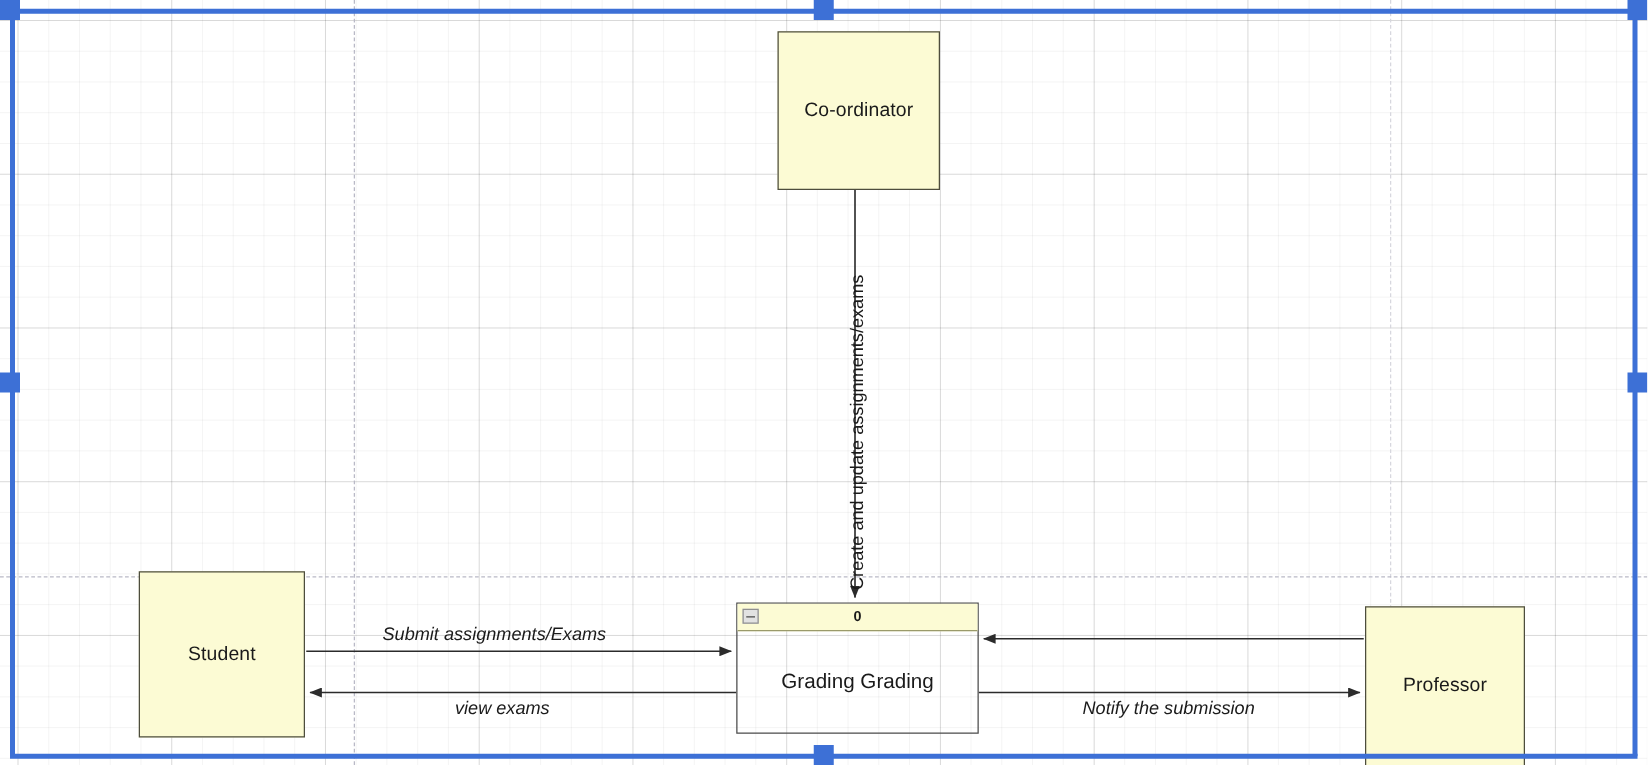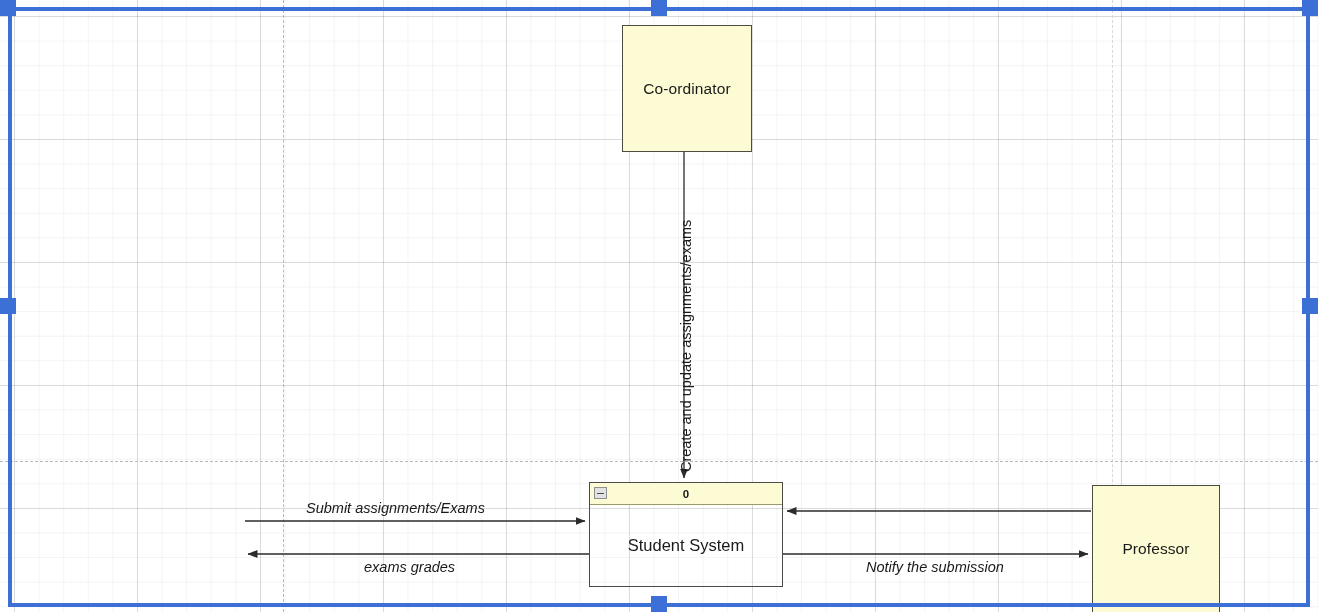--- a/index.html
+++ b/index.html
@@ -173,40 +173,43 @@
 
     <line class="edge-line" x1="1091" y1="511" x2="787" y2="511" marker-end="url(#arrowhead)"></line>
 
     <line class="edge-line" x1="783" y1="554" x2="1088" y2="554" marker-end="url(#arrowhead)"></line>
   </svg>
 
   <div class="node" style="left:622px; top:25px; width:130px; height:127px;">
     <span>Co-ordinator</span>
   </div>
 
+  <div class="node" style="left:111px; top:457px; width:133px; height:133px;">
+    <span>Student</span>
+  </div>
 
   <div class="node" style="left:1092px; top:485px; width:128px; height:128px;">
     <span>Professor</span>
   </div>
 
   <div class="system-node" style="left:589px; top:482px; width:194px; height:105px;">
     <div class="system-header">
       <span class="collapse-icon"></span>
       <span>0</span>
     </div>
     <div class="system-body">
-      <span>Student System</span>
+      <span>Grading Grading</span>
     </div>
   </div>
 
   <div class="edge-label-vertical" style="left:678px; top:472px;">Create and update assignments/exams</div>
 
   <div class="edge-label" style="left:306px; top:500px;">Submit assignments/Exams</div>
 
-  <div class="edge-label" style="left:364px; top:559px;">exams grades</div>
+  <div class="edge-label" style="left:364px; top:559px;">view exams</div>
 
 
   <div class="edge-label" style="left:866px; top:559px;">Notify the submission</div>
 
   <div class="sel-edge sel-top"></div>
   <div class="sel-edge sel-bottom"></div>
   <div class="sel-edge sel-left"></div>
   <div class="sel-edge sel-right"></div>
 
   <div class="sel-handle" style="left:0px;    top:0px;"></div>

